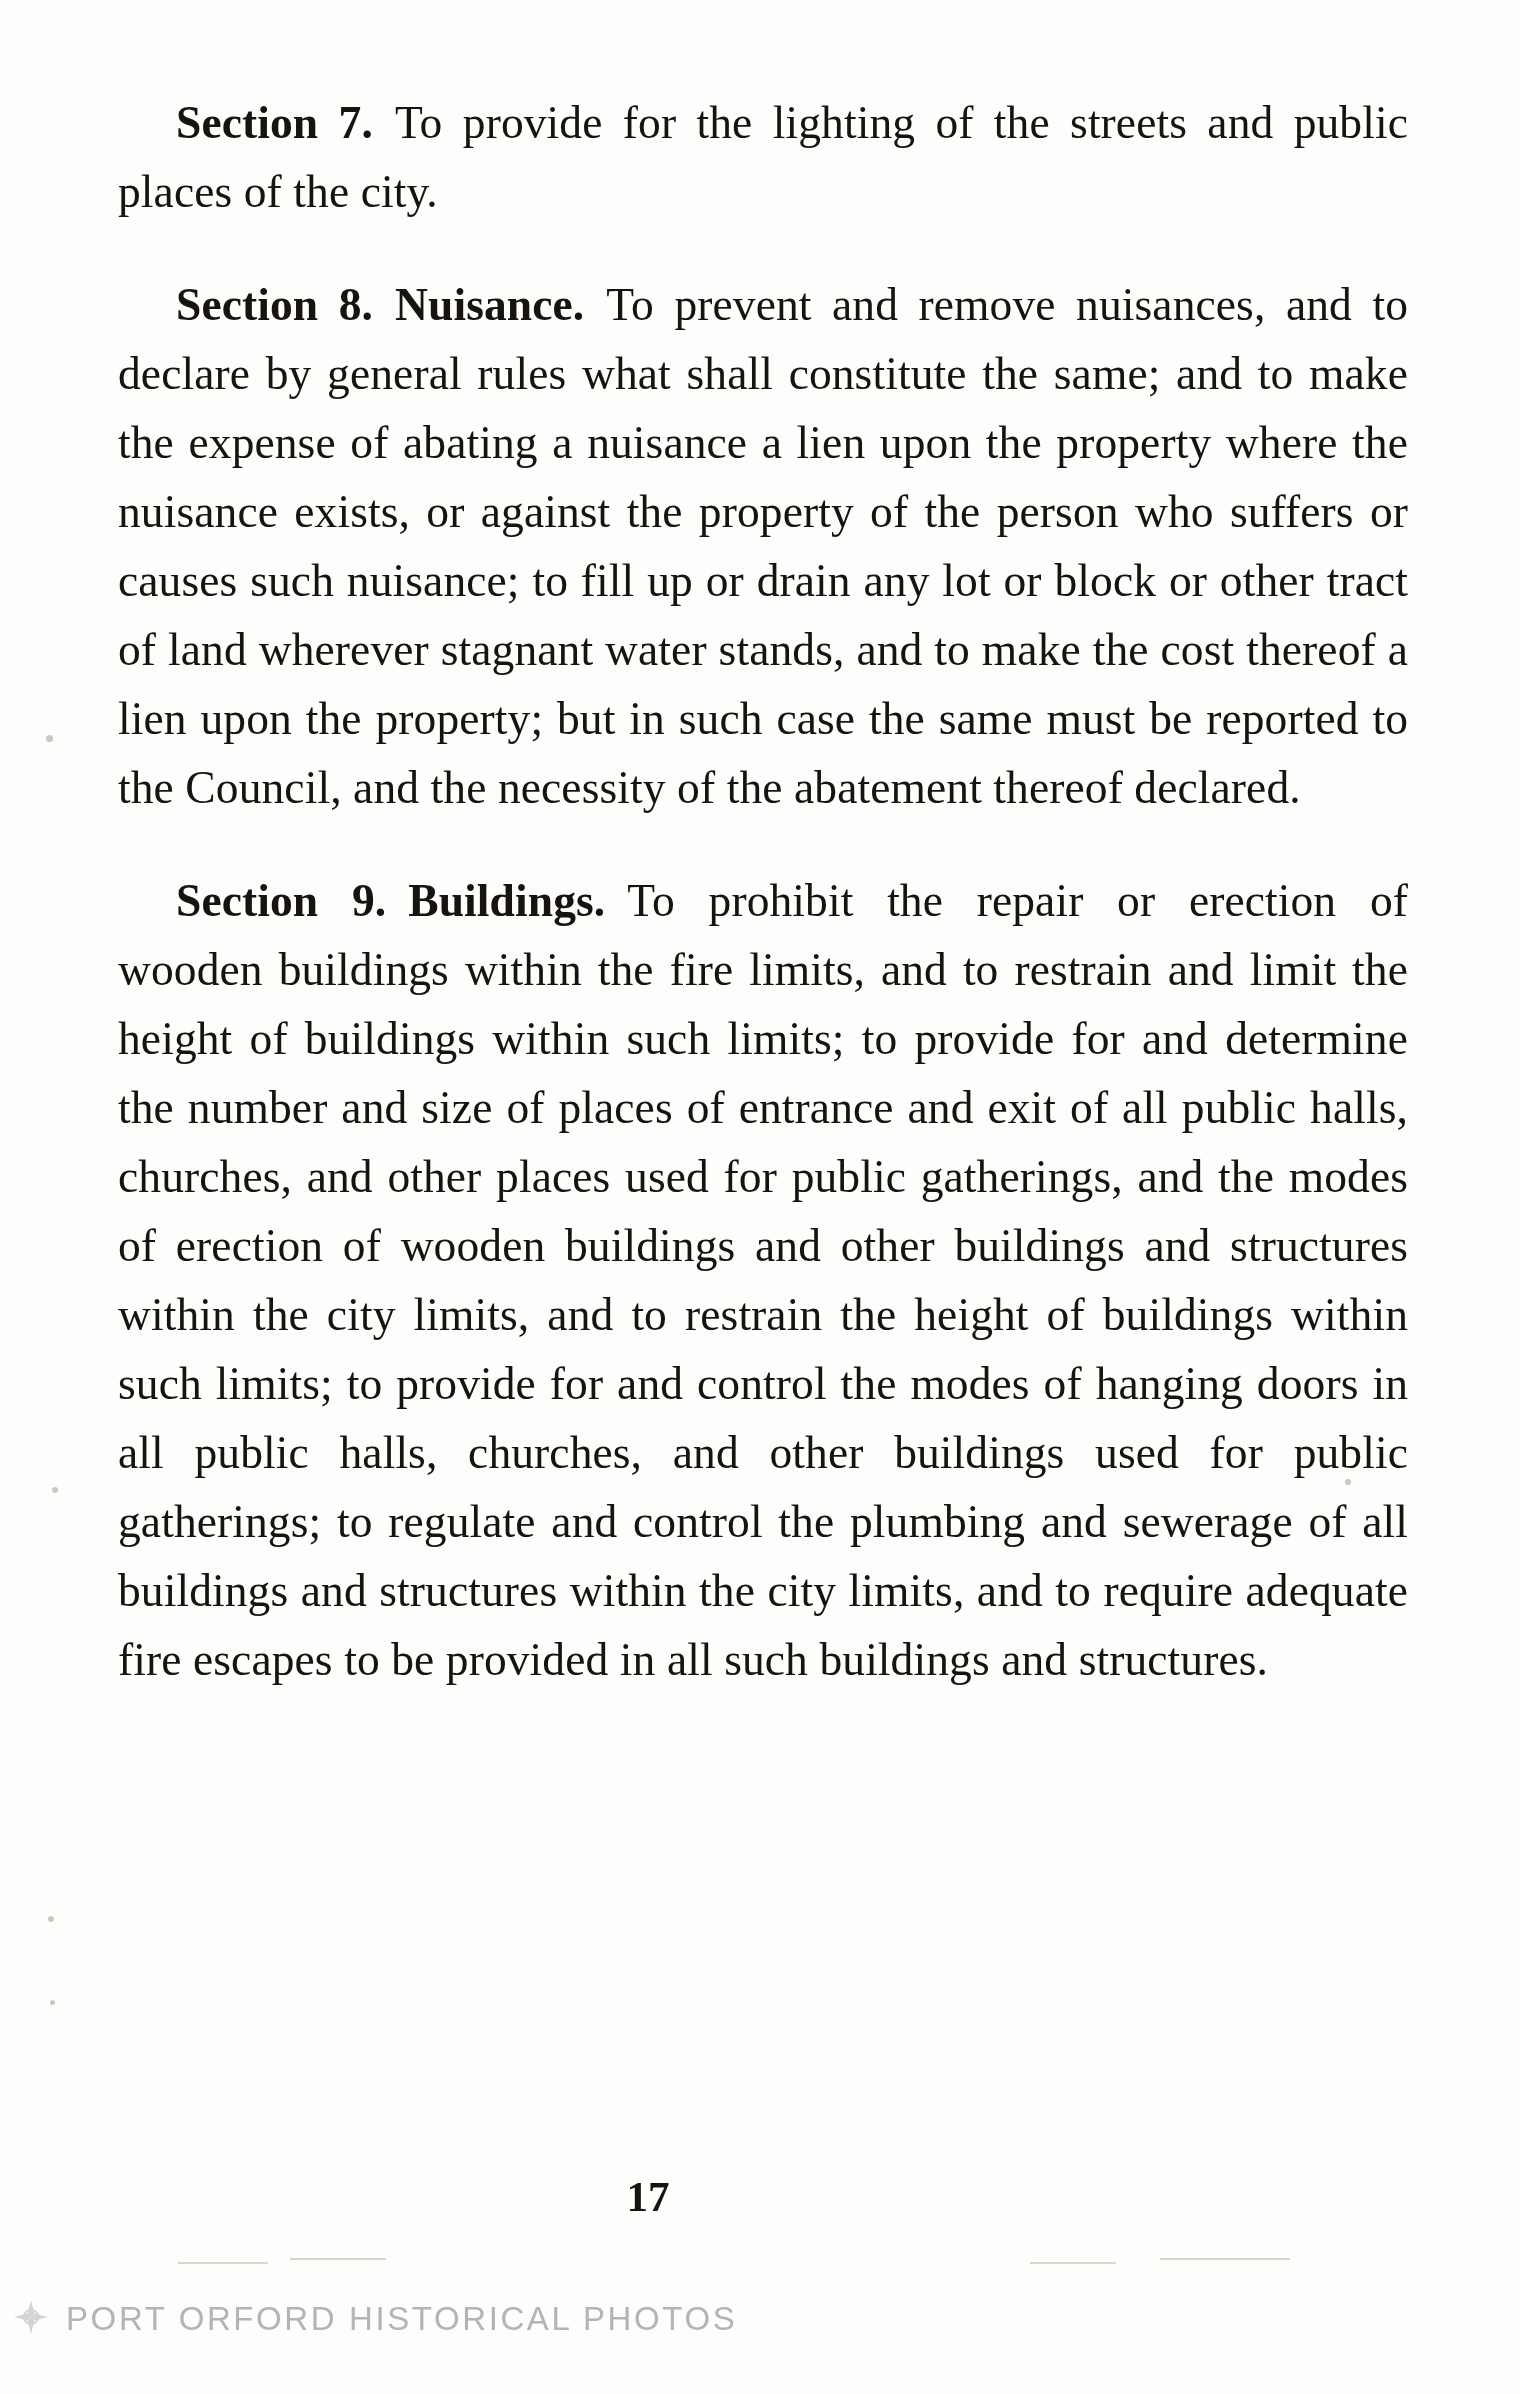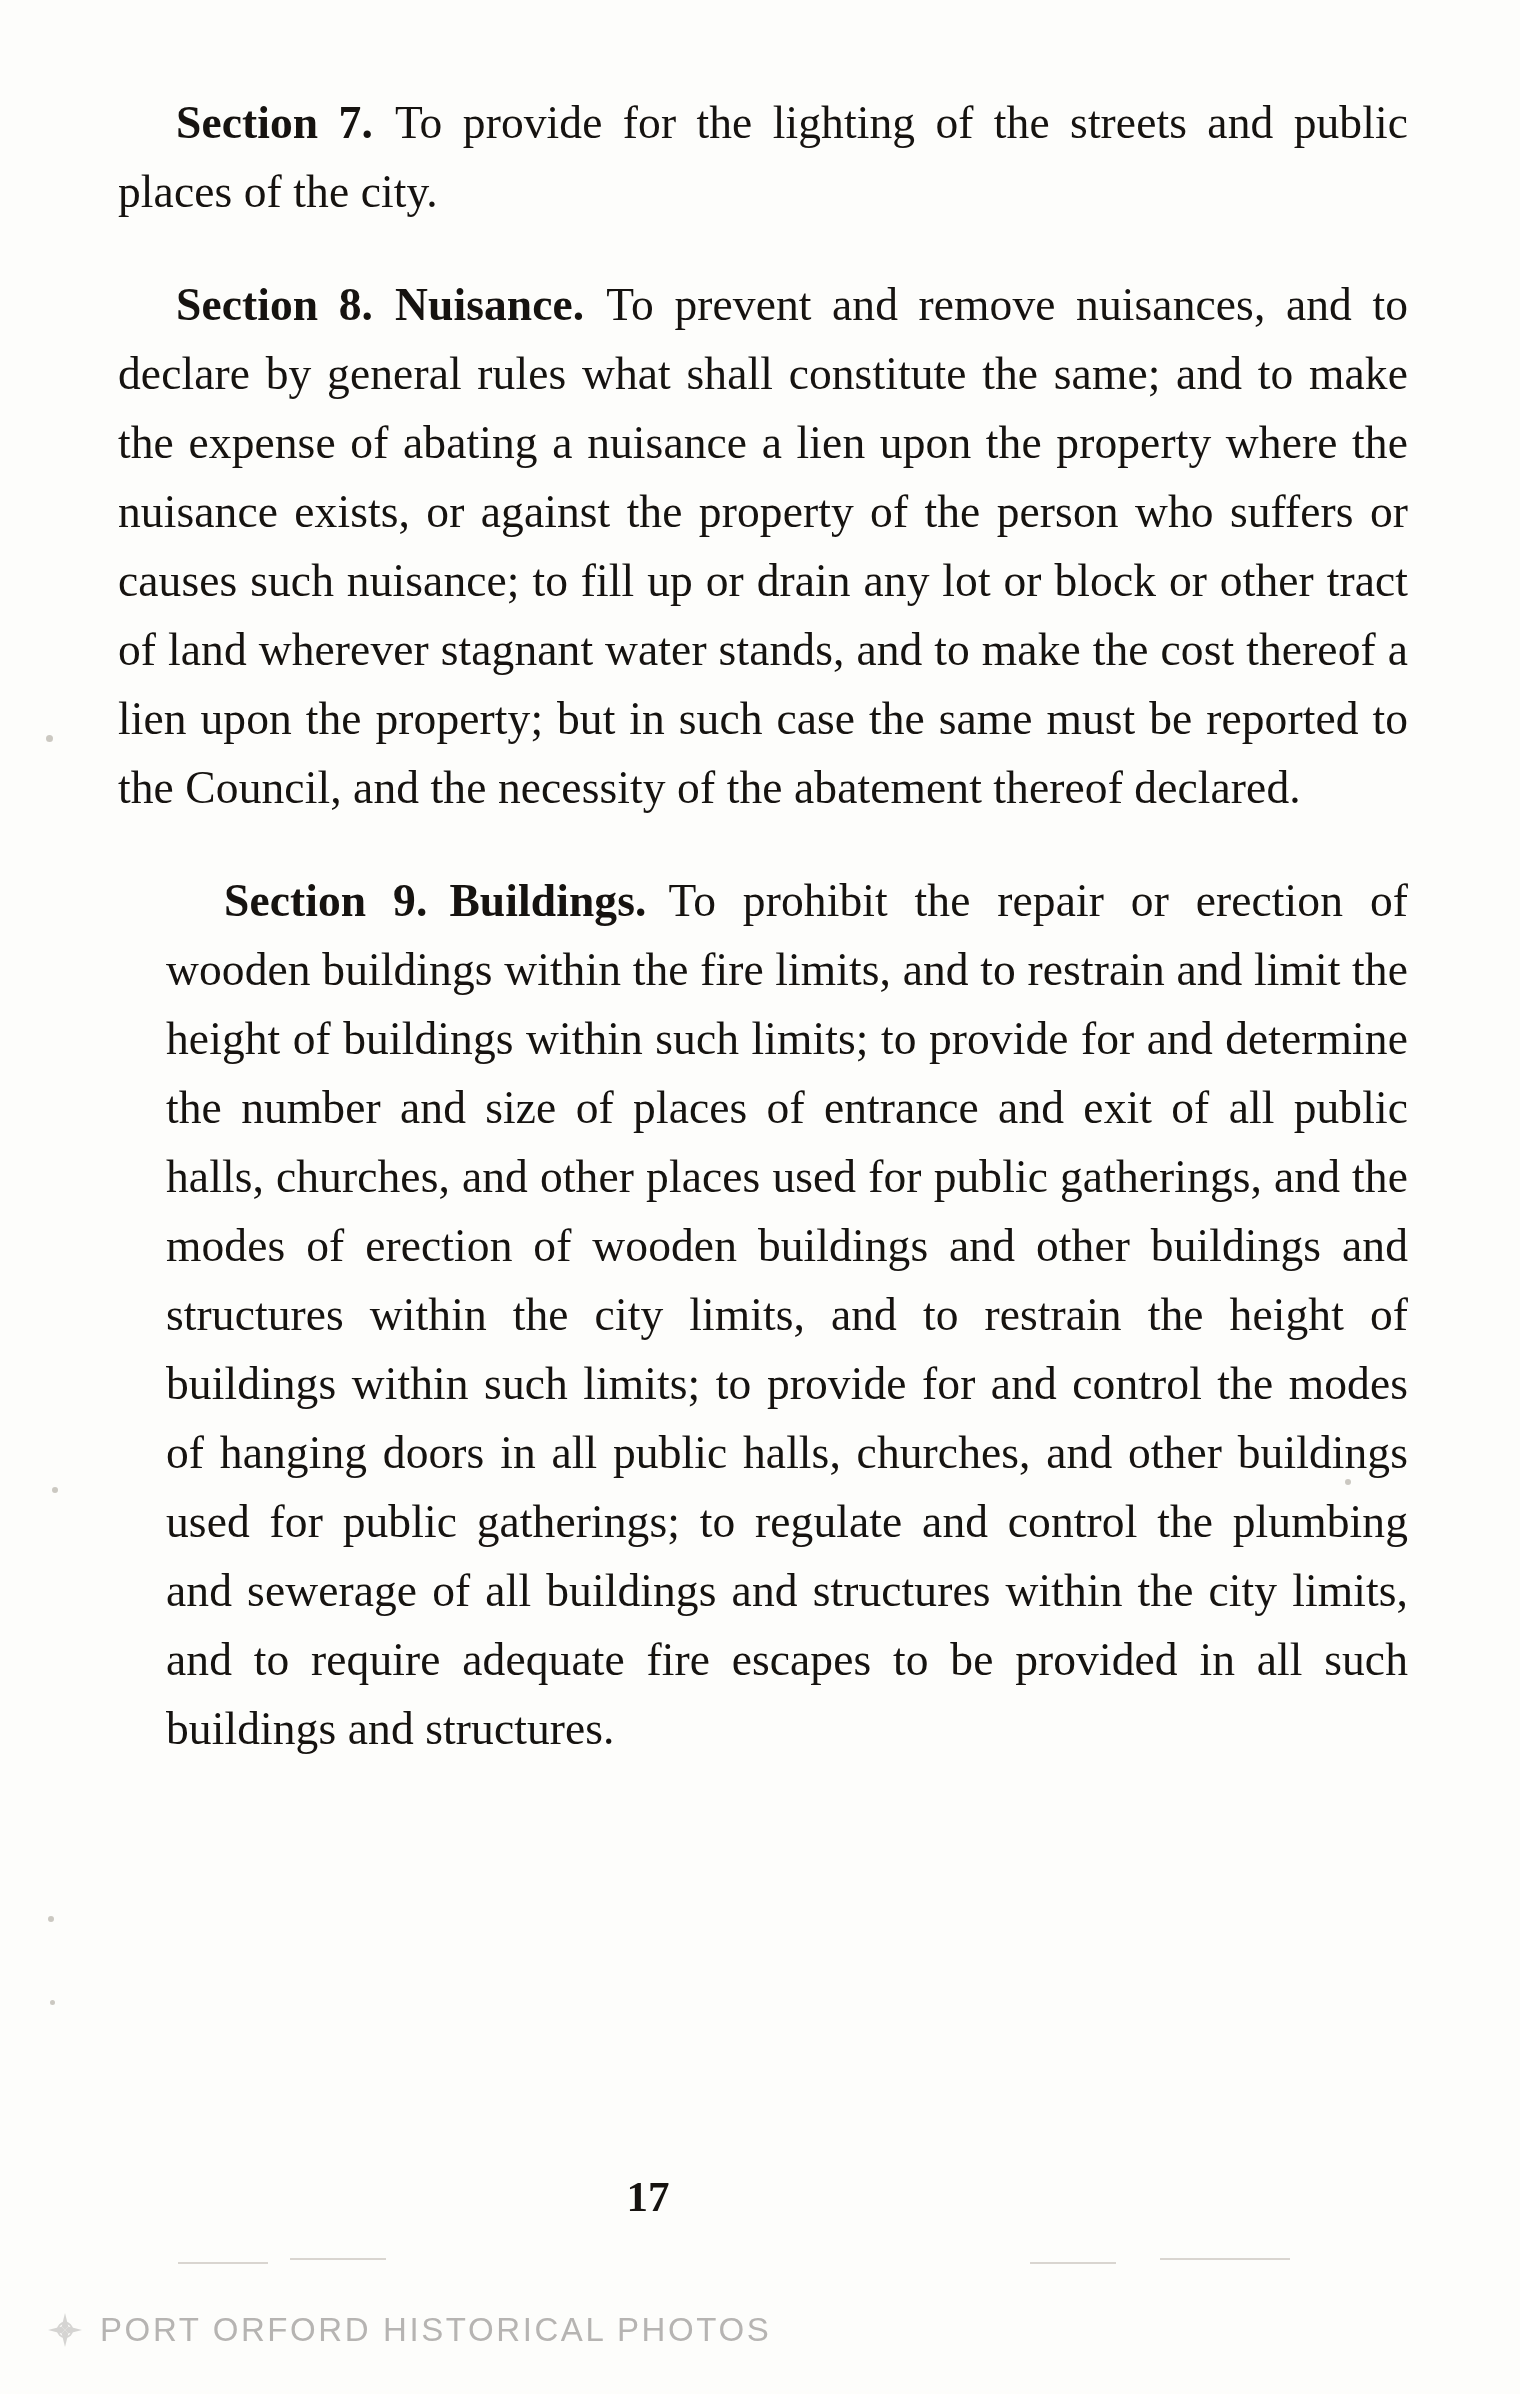--- a/index.html
+++ b/index.html
@@ -37,21 +37,20 @@
     line-height: 69px;
     text-align: justify;
     text-justify: inter-word;
     margin: 0 0 44px 0;
     color: #161310;
     letter-spacing: 0.1px;
   }
 
   .para:last-of-type {
     margin-bottom: 0;
-    margin-left: 48px;
   }
 
   .para .indent {
     display: inline-block;
     width: 58px;
   }
 
   .heading {
     font-weight: bold;
   }
@@ -76,22 +75,22 @@
     font-family: "Liberation Serif", serif;
   }
 
   .watermark {
     position: absolute;
     left: 0;
     bottom: 34px;
     width: 1520px;
     height: 60px;
     display: flex;
-    align-items: center;
-    padding-left: 48px;
+    align-items: flex-start;
+    padding-left: 14px;
     box-sizing: border-box;
   }
 
   .watermark-mark {
     width: 34px;
     height: 34px;
     flex: 0 0 auto;
     margin-right: 18px;
     opacity: 0.55;
   }

